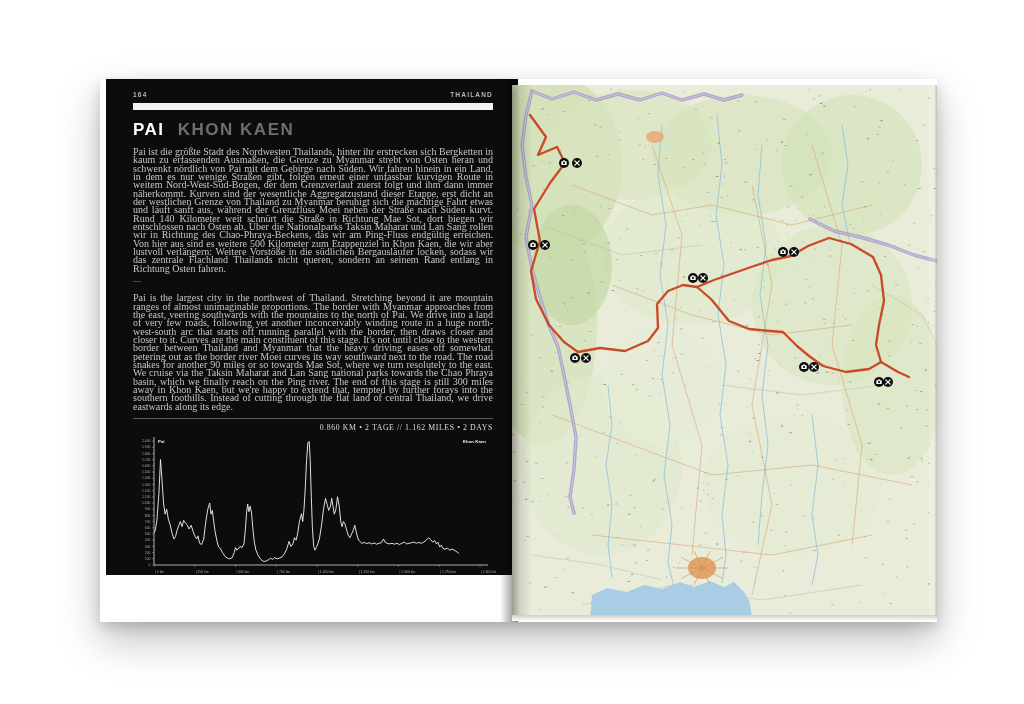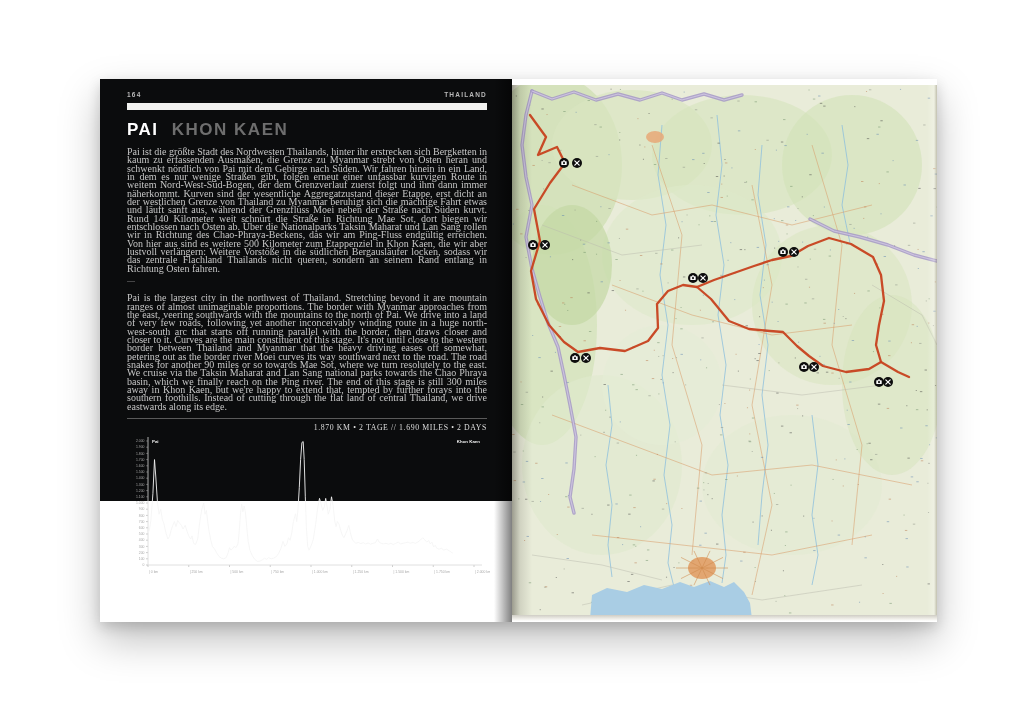--- a/index.html
+++ b/index.html
@@ -1,21 +1,21 @@
 <!DOCTYPE html>
 <html><head>
 <meta charset="utf-8">
 <style>
   html,body{margin:0;padding:0;background:#ffffff;}
   .stage{position:relative;width:1024px;height:704px;background:#fff;overflow:hidden;
          font-family:"Liberation Serif", serif;}
   .spread{position:absolute;left:100px;top:79px;width:837px;height:543px;
           box-shadow:0 18px 38px rgba(0,0,0,.25), 0 5px 12px rgba(0,0,0,.15);}
   
-  .page-left{position:absolute;left:0;top:0;width:412px;height:422px;background:#0b0c0d;color:#c9c9c9;}
+  .page-left{position:absolute;left:6px;top:0;width:412px;height:496px;background:#0b0c0d;color:#c9c9c9;}
   .page-left .inner{position:absolute;left:27px;top:12px;width:360px;}
   .hdr{display:flex;justify-content:space-between;
        font-family:"Liberation Sans",sans-serif;font-weight:bold;
        font-size:6.5px;letter-spacing:1.2px;color:#b9b9b9;}
   .bar{height:7px;background:#f2f2f0;margin-top:5px;}
   .title{margin-top:11px;font-family:"Liberation Sans",sans-serif;font-weight:800;
          font-size:17px;letter-spacing:1.5px;line-height:18px;white-space:nowrap;}
   .title .hi{color:#ffffff;}
   .title .lo{color:#6e6e6e;margin-left:7px;}
   .para{margin-top:9px;font-size:10px;line-height:8.35px;text-align:justify;color:#c6c6c6;}
@@ -49,21 +49,21 @@
         </div>
         <div class="bar"></div>
         <div class="title">
           <span class="hi">PAI</span>
           <span class="lo">KHON KAEN</span>
         </div>
         <div class="para">Pai ist die größte Stadt des Nordwesten Thailands, hinter ihr erstrecken sich Bergketten in kaum zu erfassenden Ausmaßen, die Grenze zu Myanmar strebt von Osten heran und schwenkt nördlich von Pai mit dem Gebirge nach Süden. Wir fahren hinein in ein Land, in dem es nur wenige Straßen gibt, folgen erneut einer unfassbar kurvigen Route in weitem Nord-West-Süd-Bogen, der dem Grenzverlauf zuerst folgt und ihm dann immer näherkommt. Kurven sind der wesentliche Aggregatzustand dieser Etappe, erst dicht an der westlichen Grenze von Thailand zu Myanmar beruhigt sich die mächtige Fahrt etwas und läuft sanft aus, während der Grenzfluss Moei neben der Straße nach Süden kurvt. Rund 140 Kilometer weit schnürt die Straße in Richtung Mae Sot, dort biegen wir entschlossen nach Osten ab. Über die Nationalparks Taksin Maharat und Lan Sang rollen wir in Richtung des Chao-Phraya-Beckens, das wir am Ping-Fluss endgültig erreichen. Von hier aus sind es weitere 500 Kilometer zum Etappenziel in Khon Kaen, die wir aber lustvoll verlängern: Weitere Vorstöße in die südlichen Bergausläufer locken, sodass wir das zentrale Flachland Thailands nicht queren, sondern an seinem Rand entlang in Richtung Osten fahren.</div>
         <div class="dash">—</div>
         <div class="para">Pai is the largest city in the northwest of Thailand. Stretching beyond it are mountain ranges of almost unimaginable proportions. The border with Myanmar approaches from the east, veering southwards with the mountains to the north of Pai. We drive into a land of very few roads, following yet another inconceivably winding route in a huge north-west-south arc that starts off running parallel with the border, then draws closer and closer to it. Curves are the main constituent of this stage. It's not until close to the western border between Thailand and Myanmar that the heavy driving eases off somewhat, petering out as the border river Moei curves its way southward next to the road. The road snakes for another 90 miles or so towards Mae Sot, where we turn resolutely to the east. We cruise via the Taksin Maharat and Lan Sang national parks towards the Chao Phraya basin, which we finally reach on the Ping river. The end of this stage is still 300 miles away in Khon Kaen, but we're happy to extend that, tempted by further forays into the southern foothills. Instead of cutting through the flat land of central Thailand, we drive eastwards along its edge.</div>
         <div class="ruleline"></div>
-        <div class="stats">1.870 KM  •  2 TAGE  //  1.690 MILES  •  2 DAYS</div>
+        <div class="stats">0.860 KM  •  2 TAGE  //  1.162 MILES  •  2 DAYS</div>
       </div>
       <div class="chartbox">
         <svg id="elev" width="368" height="162" viewBox="0 0 368 162">
             <line x1="24" y1="12" x2="26" y2="12" stroke="#9a9a9a" stroke-width="0.5"></line>
             <text x="22.5" y="13.2" text-anchor="end" font-size="3.4" fill="#a8a8a8" font-family="Liberation Sans, sans-serif">2.000</text>
             <line x1="24" y1="18.2" x2="26" y2="18.2" stroke="#9a9a9a" stroke-width="0.5"></line>
             <text x="22.5" y="19.4" text-anchor="end" font-size="3.4" fill="#a8a8a8" font-family="Liberation Sans, sans-serif">1.900</text>
             <line x1="24" y1="24.4" x2="26" y2="24.4" stroke="#9a9a9a" stroke-width="0.5"></line>
             <text x="22.5" y="25.599999999999998" text-anchor="end" font-size="3.4" fill="#a8a8a8" font-family="Liberation Sans, sans-serif">1.800</text>
             <line x1="24" y1="30.6" x2="26" y2="30.6" stroke="#9a9a9a" stroke-width="0.5"></line>

